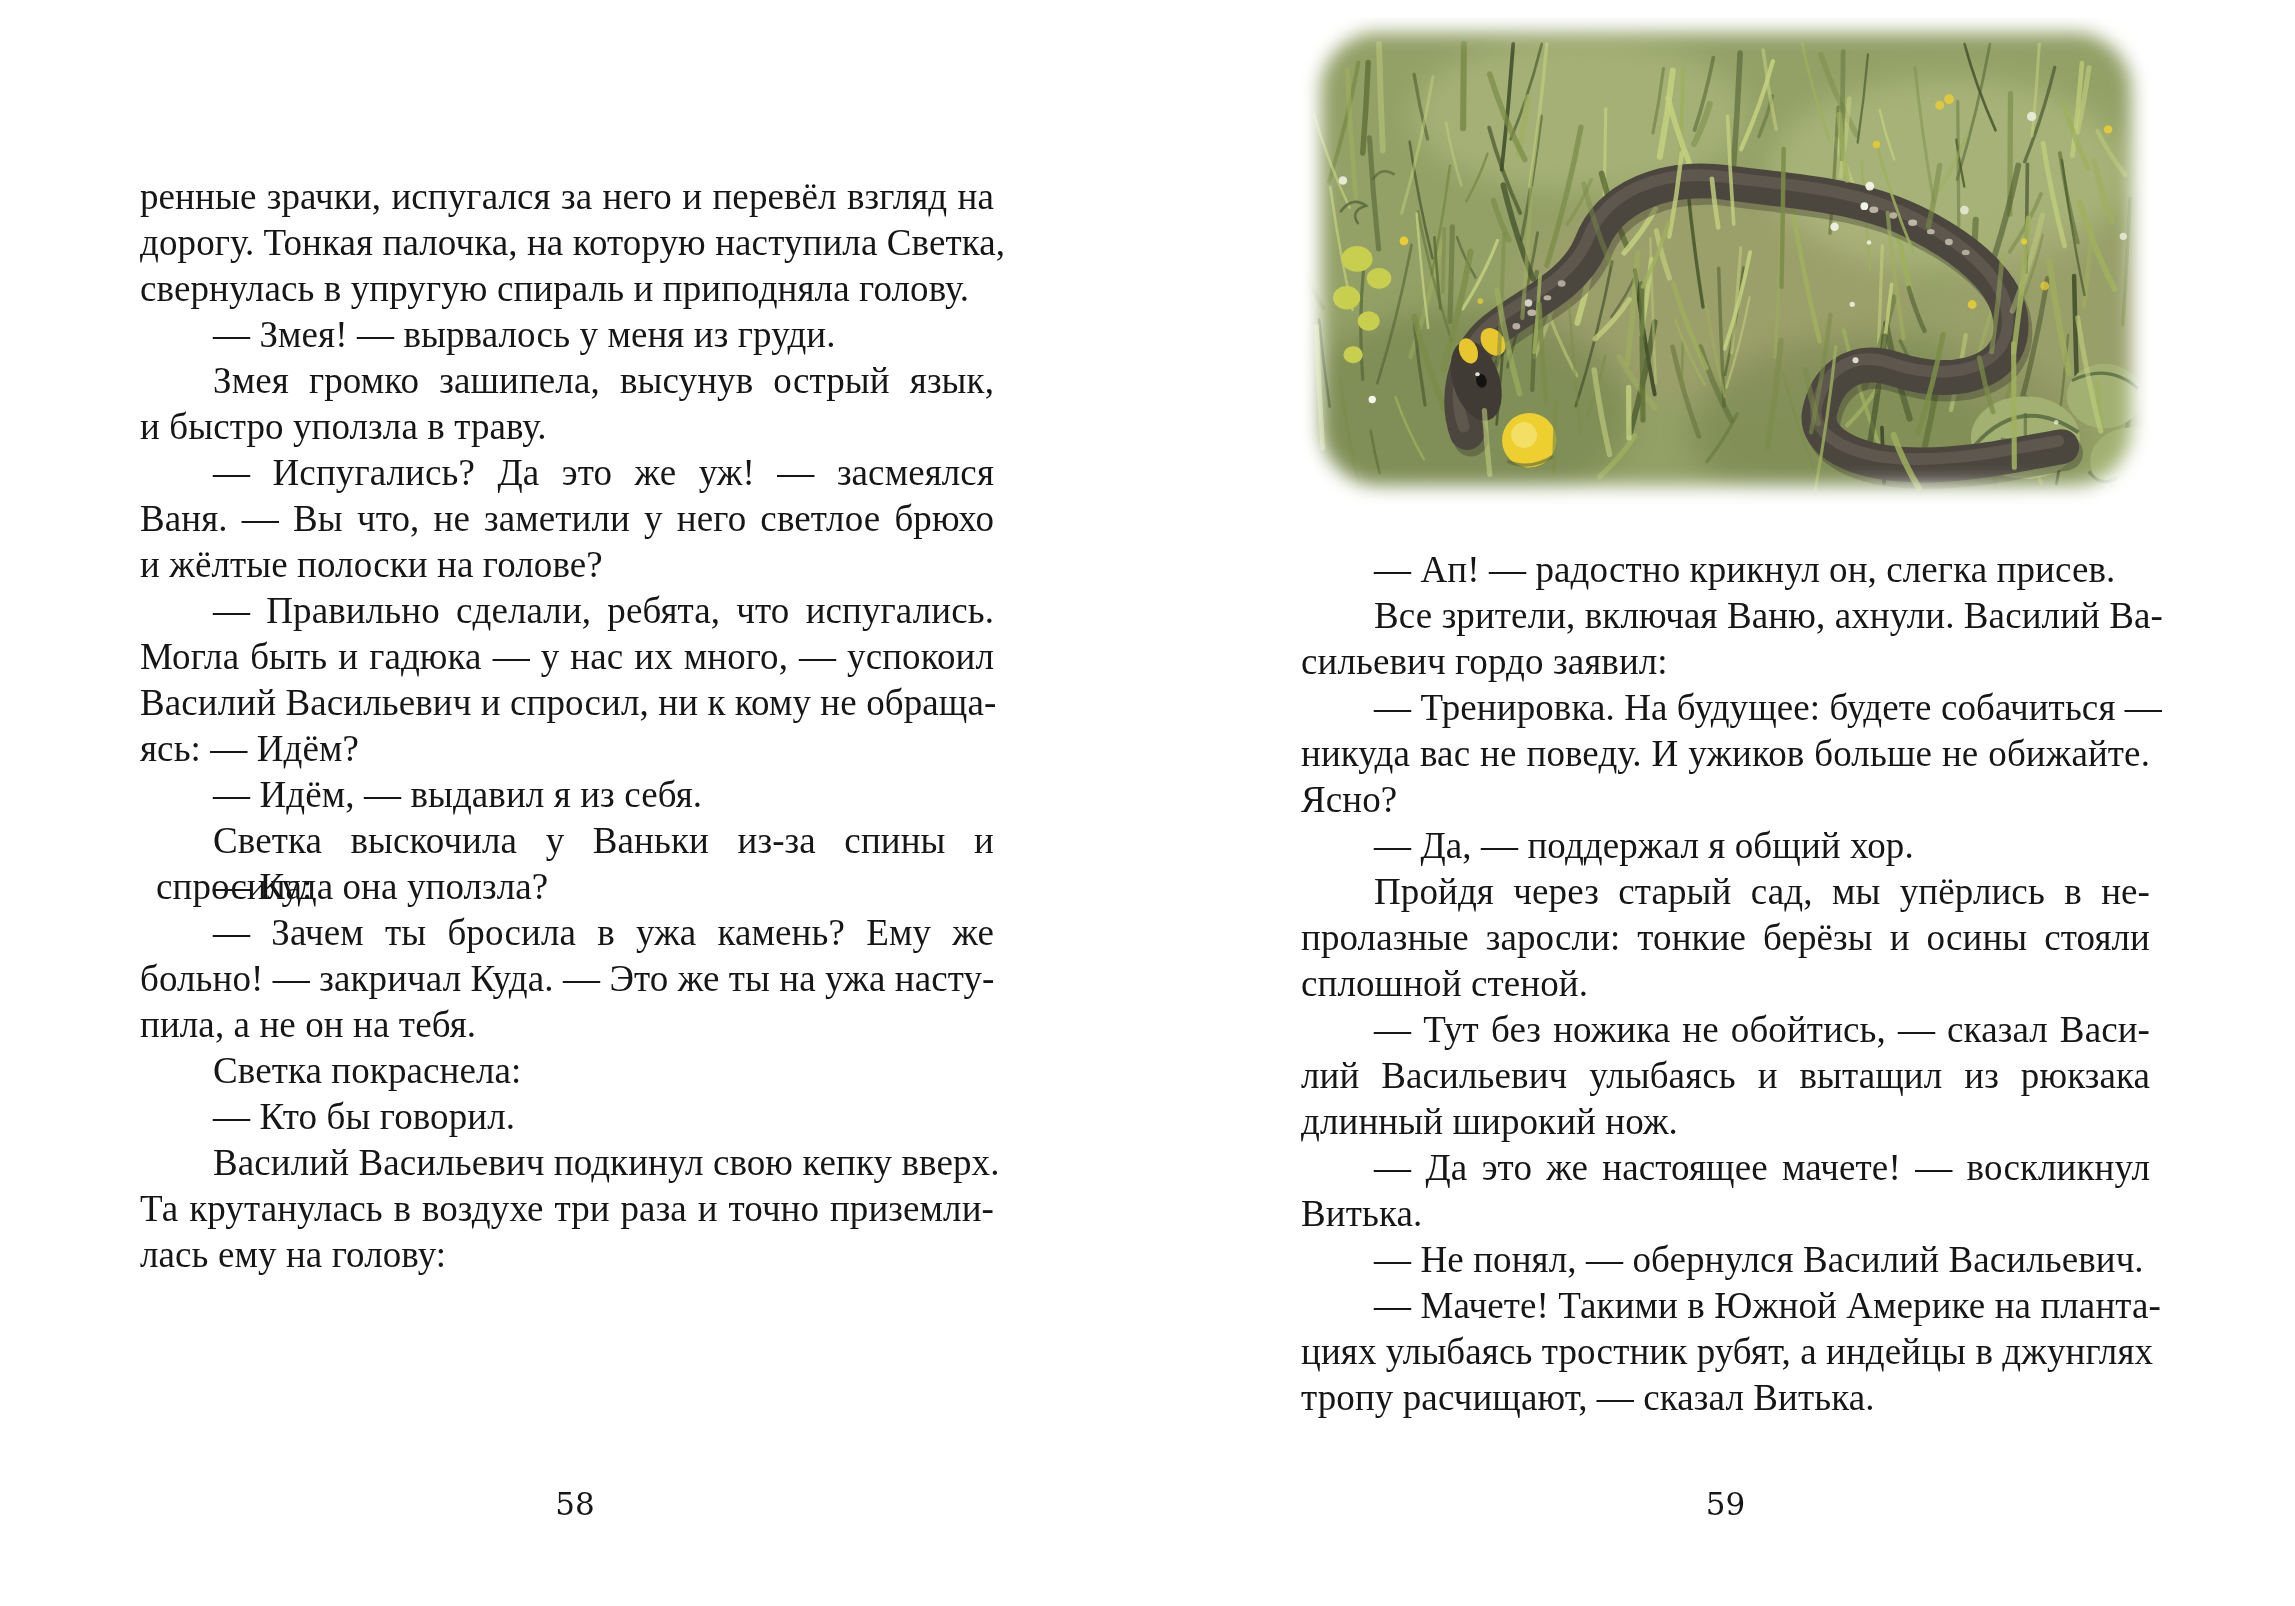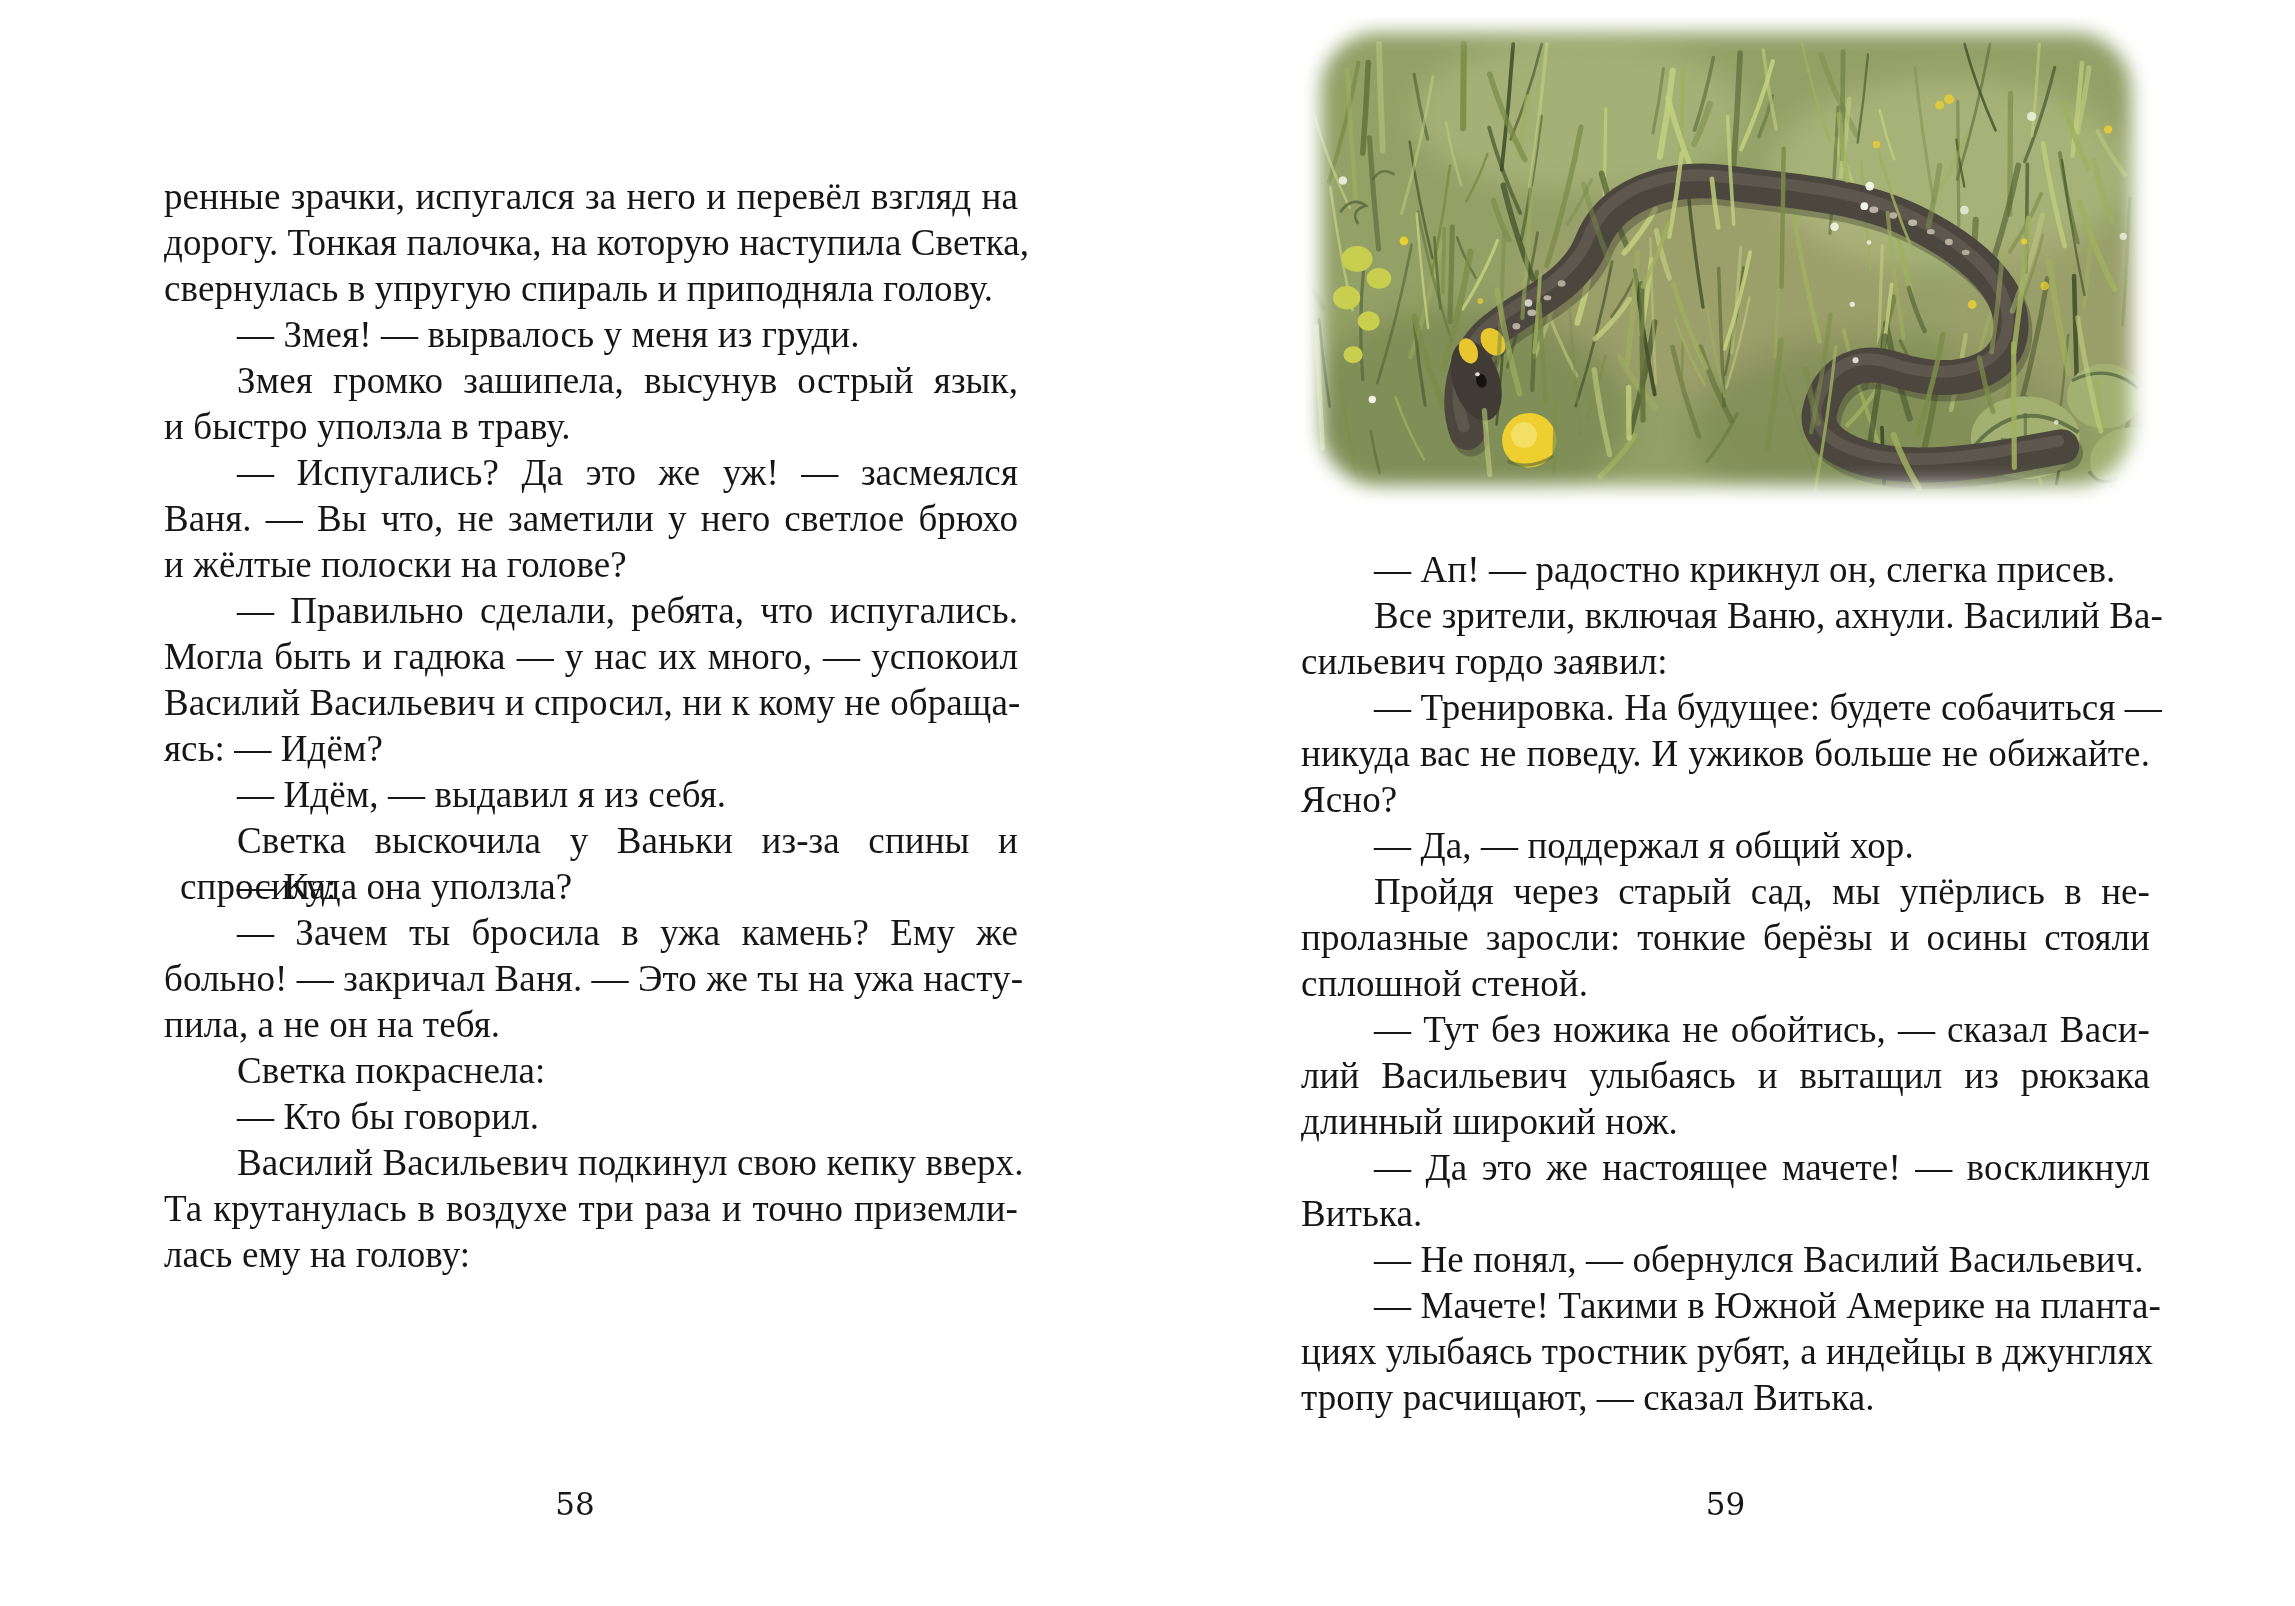--- a/index.html
+++ b/index.html
@@ -17,21 +17,21 @@
     font-size:37px;
     letter-spacing:0.1px;
   }
   .text-col .para{margin:0;padding:0;}
   .line{
     height:46px;line-height:46px;white-space:nowrap;
     text-align:justify;text-align-last:justify;
   }
   .line.last{text-align-last:left;white-space:normal;}
   .para.indent .line:first-child{text-indent:57px;margin-left:16px;}
-  #left-col{left:164px;top:174px;width:854px;}
+  #left-col{left:140px;top:174px;width:854px;}
   #right-col{left:1301px;top:547px;width:849px;}
   .page-num{
     position:absolute;top:1485px;height:39px;
     font-family:"DejaVu Serif", serif;
     font-size:31px;text-align:center;line-height:39px;
     color:var(--ink);
   }
   #page-num-left{left:148px;width:854px;}
   #page-num-right{left:1301px;width:849px;}
   #illo{position:absolute;left:1301px;top:18px;width:849px;height:487px;}
@@ -88,21 +88,21 @@
           <div class="line last">— Идём, — выдавил я из себя.</div>
         </div>
         <div class="para indent">
           <div class="line last">Светка выскочила у Ваньки из-за спины и спросила:</div>
         </div>
         <div class="para indent">
           <div class="line last">— Куда она уползла?</div>
         </div>
         <div class="para indent">
           <div class="line">— Зачем ты бросила в ужа камень? Ему же</div>
-          <div class="line">больно! — закричал Ваня. — Это же ты на ужа насту-</div>
+          <div class="line">больно! — закричал Куда. — Это же ты на ужа насту-</div>
           <div class="line last">пила, а не он на тебя.</div>
         </div>
         <div class="para indent">
           <div class="line last">Светка покраснела:</div>
         </div>
         <div class="para indent">
           <div class="line last">— Кто бы говорил.</div>
         </div>
         <div class="para indent">
           <div class="line">Василий Васильевич подкинул свою кепку вверх.</div>

